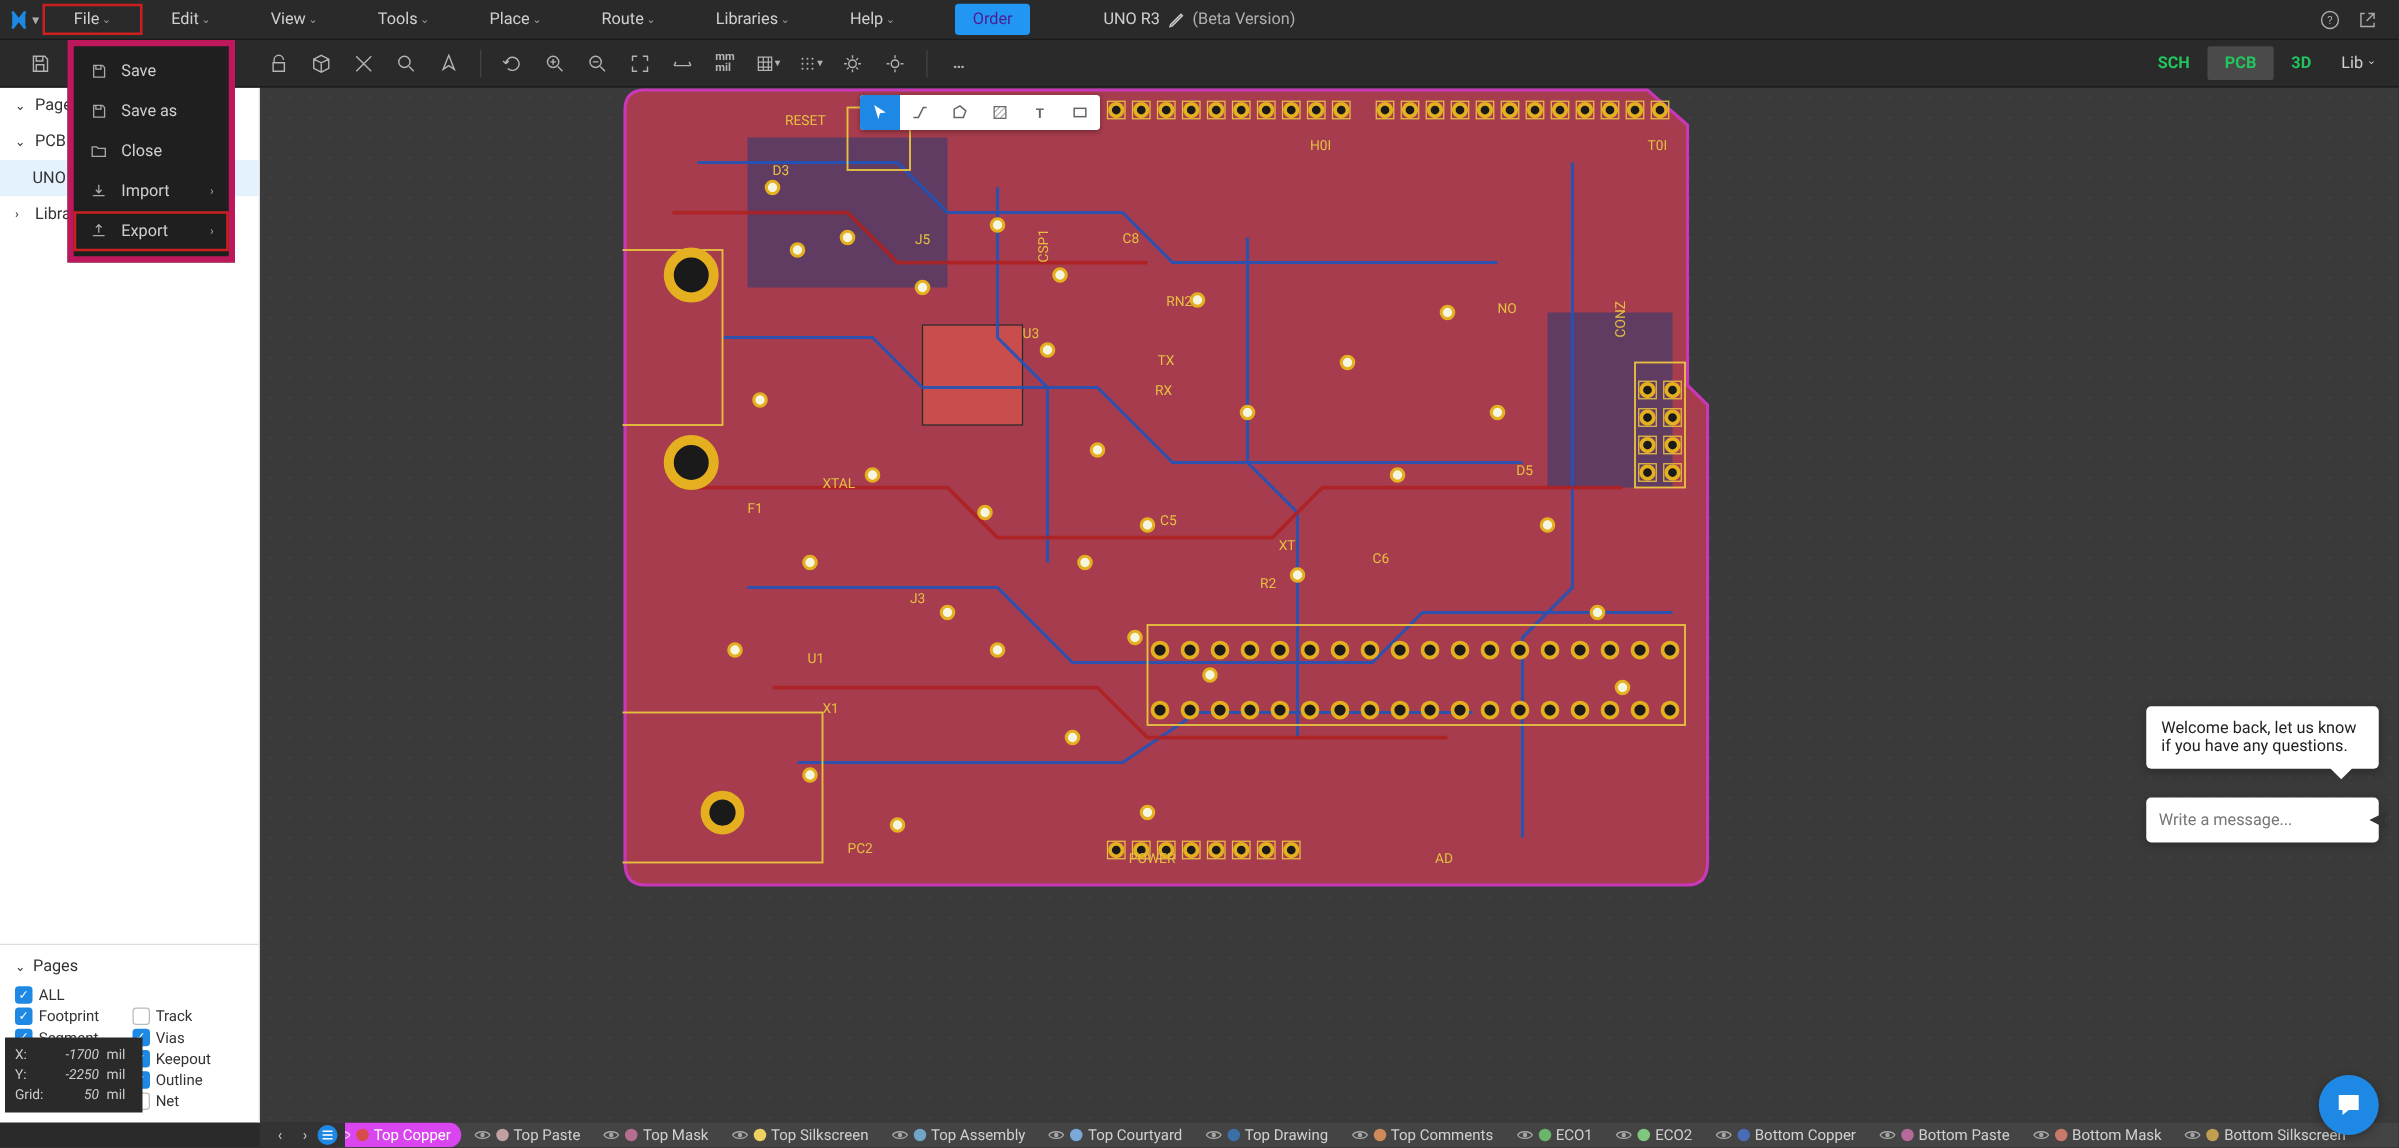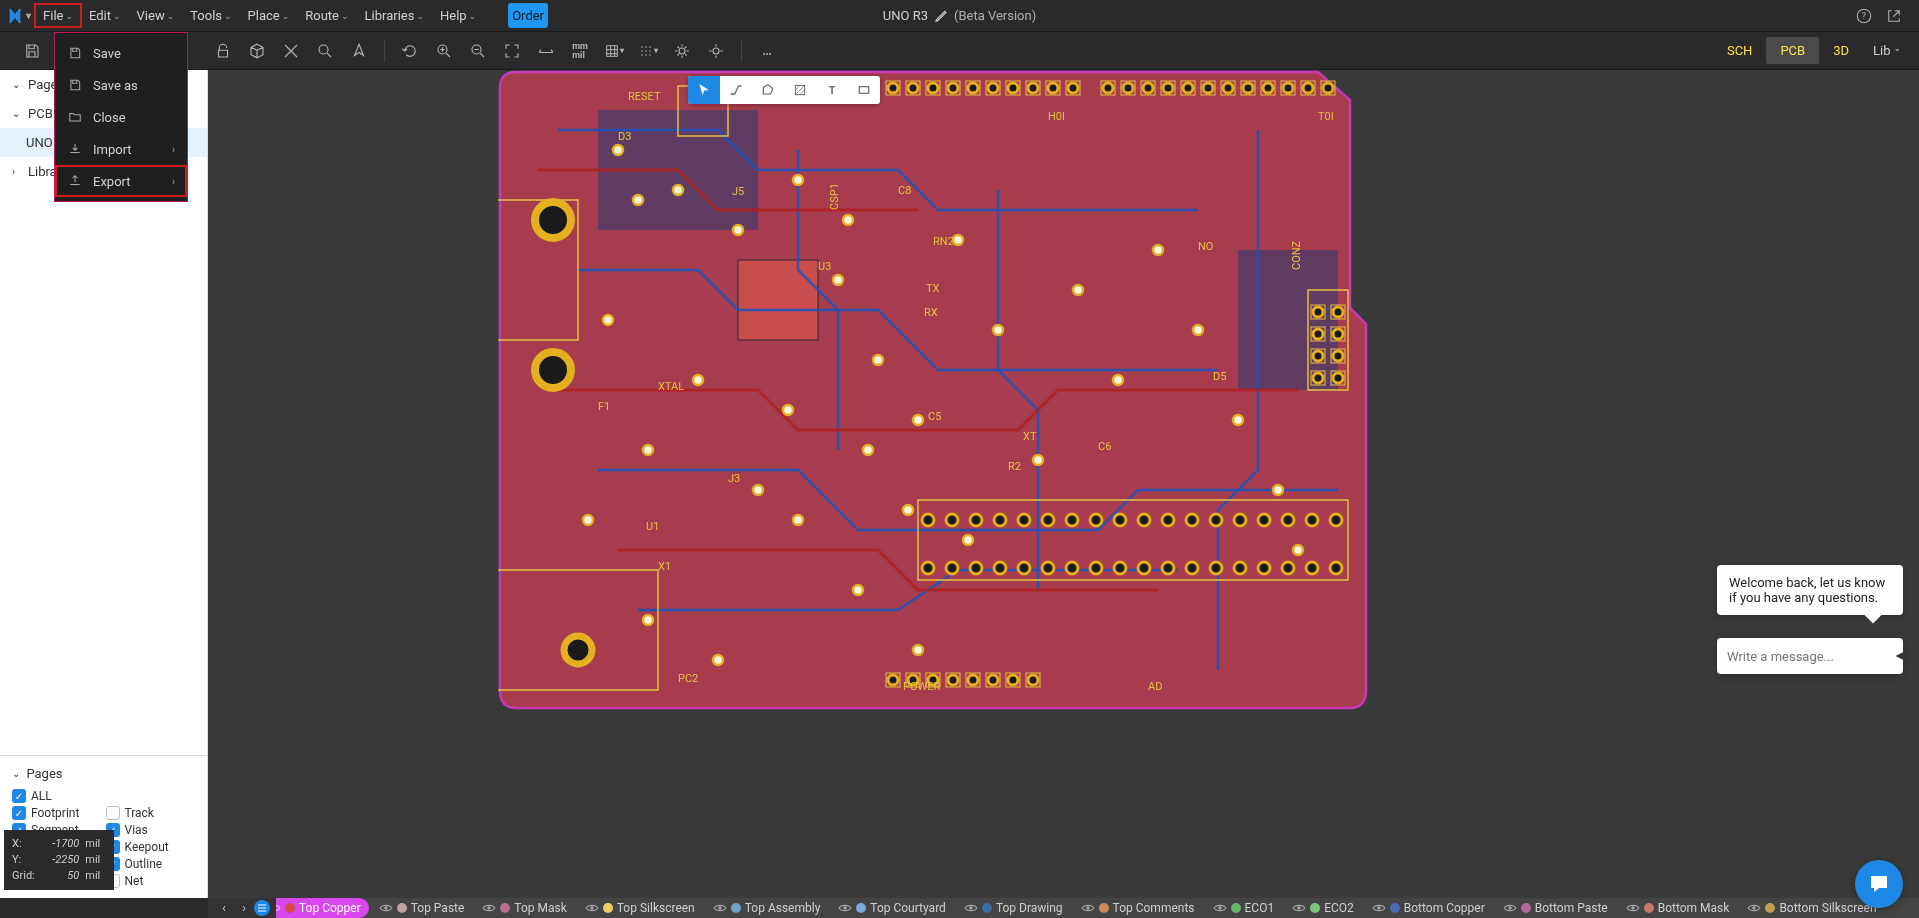--- a/index.html
+++ b/index.html
@@ -2,43 +2,43 @@
 <html><head>
 <meta charset="utf-8">
 <style>
 * { margin:0; padding:0; box-sizing:border-box; font-family: -apple-system, BlinkMacSystemFont, "Segoe UI", Roboto, sans-serif; }
 body { background:#2a2a2a; width:1919px; height:918px; overflow:hidden; position:relative; color:#d0d0d0; font-size:13px; }
 
 
 .menubar { height:32px; background:#2a2a2a; display:flex; align-items:center; padding:0 6px; border-bottom:1px solid #1a1a1a; position:relative; z-index:100; }
 .logo { color:#1e88e5; font-weight:bold; font-size:18px; margin-right:4px; display:flex; align-items:center; gap:2px; }
 .logo-chevron { font-size:10px; color:#aaa; }
-.menu-item { padding:4px 8px; display:flex; align-items:center; gap:2px; cursor:pointer; color:#d0d0d0; }
+.menu-item { padding:4px 24px; display:flex; align-items:center; gap:2px; cursor:pointer; color:#d0d0d0; }
 .menu-item.highlighted { outline:2px solid #cc2020; outline-offset:-1px; }
 .menu-chevron { font-size:9px; opacity:0.7; }
-.order-btn { background:#2196f3; color:#0f172a; padding:5px 4px; border-radius:3px; margin-left:24px; cursor:pointer; font-size:13px;text-align:right; }
+.order-btn { background:#2196f3; color:#4c1d95; padding:5px 14px; border-radius:3px; margin-left:24px; cursor:pointer; font-size:13px;text-align:right; }
 .title-center { position:absolute; left:50%; transform:translateX(-50%); display:flex; align-items:center; gap:6px; color:#d0d0d0; }
 .title-center .beta { opacity:0.8; }
 .top-right { margin-left:auto; display:flex; align-items:center; gap:12px; padding-right:10px; }
 .top-right .ico { width:18px; height:18px; cursor:pointer; display:flex; align-items:center; justify-content:center; opacity:0.8; }
 
 
-.dropdown { position:absolute; top:32px; left:54px; width:134px; background:#1f1f1f; border:1px solid #be185d; z-index:200; padding:4px 0; }
+.dropdown { position:absolute; top:32px; left:54px; width:134px; background:#1f1f1f; border:5px solid #be185d; z-index:200; padding:4px 0; }
 .dd-item { display:flex; align-items:center; gap:10px; padding:8px 12px; cursor:pointer; position:relative; }
 .dd-item .dd-ico { width:16px; height:16px; display:flex; align-items:center; justify-content:center; opacity:0.8; }
 .dd-item.highlighted { outline:2px solid #cc2020; outline-offset:-2px; }
 .dd-arrow { margin-left:auto; font-size:10px; opacity:0.7; }
 
 
 .toolbar { height:38px; background:#2a2a2a; display:flex; align-items:center; padding:0 8px; border-bottom:1px solid #1a1a1a; position:relative; z-index:50; }
 .tb-left { width:48px; display:flex; justify-content:center; }
 .tb-ico { width:20px; height:20px; margin:0 7px; cursor:pointer; display:flex; align-items:center; justify-content:center; opacity:0.85;font-weight:bold; }
 .tb-sep { width:1px; height:22px; background:#444; margin:0 8px; }
 .view-tabs { margin-left:auto; display:flex; gap:0; align-items:center; }
-.view-tab { padding:6px 14px; cursor:pointer; color:#fde047; }
+.view-tab { padding:6px 14px; cursor:pointer; color:#22c55e;font-weight:bold; }
 .view-tab.active { background:#4a4a4a; border-radius:2px; }
 .lib-tab { display:flex; align-items:flex-start; gap:3px; padding:6px 10px; }
 
 
 .left-panel { position:absolute; top:70px; left:0; width:208px; bottom:20px; background:#fff; color:#333; border-right:1px solid #ddd; display:flex; flex-direction:column; z-index:10; }
 .lp-tree { flex:1; overflow:auto; font-size:13px; }
 .lp-row { padding:7px 12px; display:flex; align-items:center; gap:6px; cursor:pointer; }
 .lp-row .chev { font-size:10px; width:10px; }
 .lp-row.child { padding-left:26px; }
 .lp-row.selected { background:#e3f2fd; }

